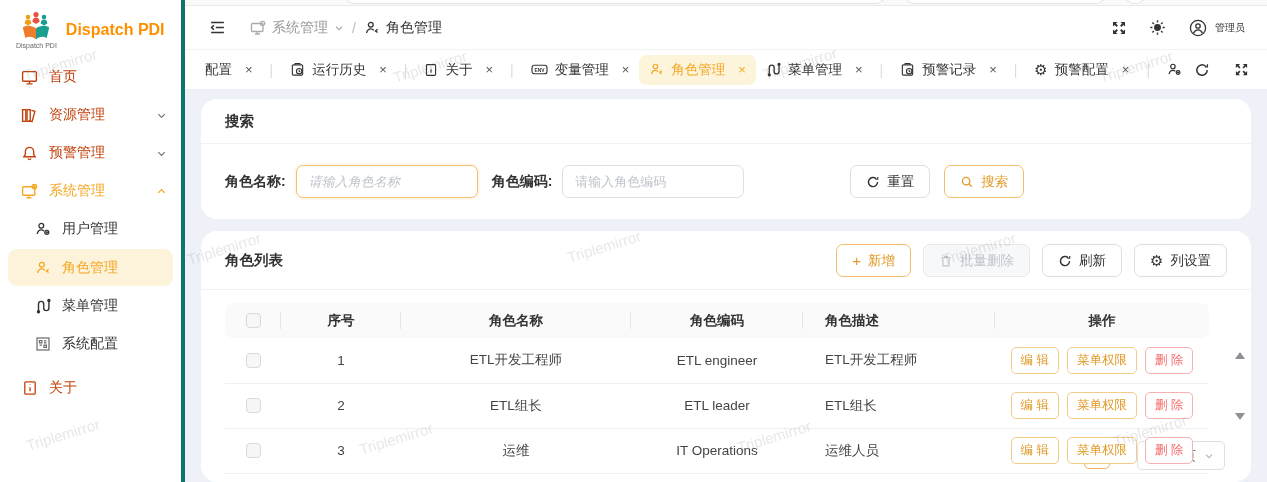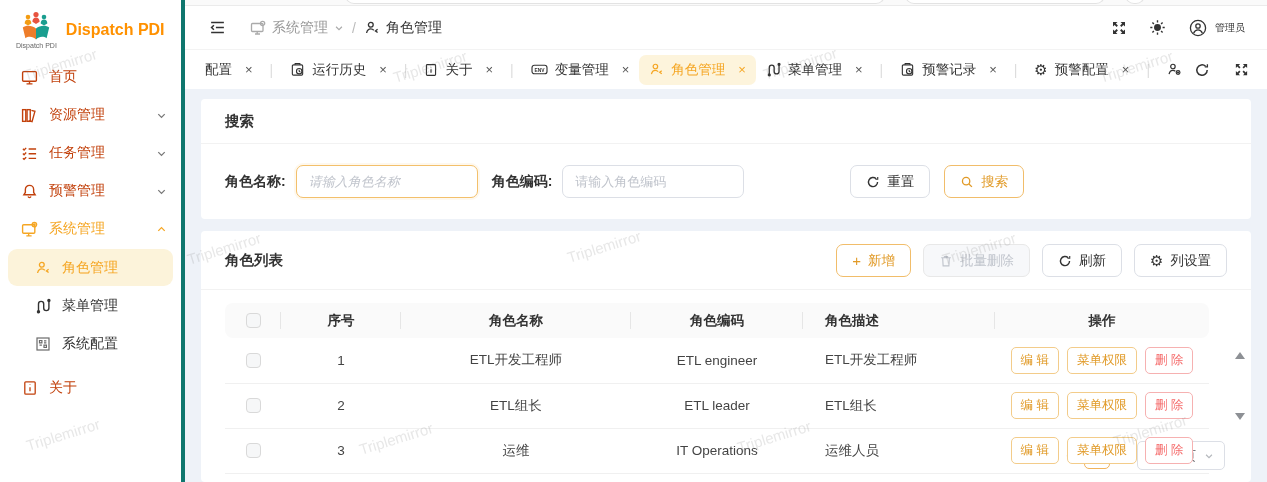--- a/index.html
+++ b/index.html
@@ -41,21 +41,21 @@
   .tab.active { background:#fdf4dc; color:#f5a623; }
   .tab-close { font-size:13px; color:#555; margin-left:6px; cursor:pointer; }
   .tab.active .tab-close { color:#f5a623; }
   .tab-sep { color:#ddd; margin:0 7px; flex-shrink:0; }
   .tab-sep::before { content:"|"; }
   .tabbar-right { margin-left:auto; display:flex; align-items:center; gap:24px; padding-right:4px; }
   .gear-glyph { font-size:15px; line-height:1; }
 
   
   .content { flex:1; padding:10px 16px 0; display:flex; flex-direction:column; gap:12px; min-height:0; }
-  .card { background:#fff; border-radius:4px; }
+  .card { background:#fff; border-radius:16px; }
   .card-head { padding:13px 24px 12px; font-weight:bold; font-size:14.5px; border-bottom:1px solid #f2f2f2; display:flex; align-items:center; }
   .search-form { padding:21px 24px; display:flex; align-items:center; }
   .fld-label { font-weight:bold; margin-right:10px; white-space:nowrap; }
   .fld-label2 { margin-left:14px; }
   .inp { width:182px; height:33px; border:1px solid #dcdfe6; border-radius:7px; padding:0 12px; font-size:13px; color:#333; outline:none; font-family:inherit; background:#fff; }
   .inp::placeholder { color:#c0c4cc; }
   .inp-focus { border-color:#f3c06b; box-shadow:0 0 0 2px rgba(245,166,35,.08);font-style:italic; }
   .btn { height:33px; padding:0 15px; border:1px solid #dcdfe6; border-radius:7px; background:#fff; font-size:13.5px; display:inline-flex; align-items:center; gap:7px; color:#333; cursor:pointer; font-family:inherit; }
   .btn-orange { border-color:#f1bd6a; color:#e19a27; }
   .btn-disabled { color:#c0c4cc; border-color:#e8e8e8; background:#f7f8fa; cursor:not-allowed; }
@@ -129,34 +129,20 @@
           </svg>
       </span>
       <span>资源管理</span>
       <span class="chev">
           <svg class="ic" width="11" height="11" viewBox="0 0 12 12" fill="none" stroke="currentColor" stroke-width="1.4">
             <path d="M2.5 4.5L6 8l3.5-3.5"></path>
           </svg>
         </span>
     </div>
 
-    <div class="nav-item">
-      <span class="nicon">
-        <svg class="ic" width="17" height="17" viewBox="0 0 16 16" fill="none" stroke="currentColor" stroke-width="1.3">
-            <path d="M1.8 3.6l1.1 1.1 2-2M1.8 8l1.1 1.1 2-2M1.8 12.4l1.1 1.1 2-2"></path>
-            <path d="M7.2 3.8h7M7.2 8.2h7M7.2 12.6h7"></path>
-          </svg>
-      </span>
-      <span>任务管理</span>
-      <span class="chev">
-          <svg class="ic" width="11" height="11" viewBox="0 0 12 12" fill="none" stroke="currentColor" stroke-width="1.4">
-            <path d="M2.5 4.5L6 8l3.5-3.5"></path>
-          </svg>
-        </span>
-    </div>
 
     <div class="nav-item">
       <span class="nicon">
         <svg class="ic" width="17" height="17" viewBox="0 0 16 16" fill="none" stroke="currentColor" stroke-width="1.3">
             <path d="M8 2.2a3.9 3.9 0 0 0-3.9 3.9v2.8L2.7 11h10.6l-1.4-2.1V6.1A3.9 3.9 0 0 0 8 2.2z"></path>
             <path d="M6.6 12.8a1.5 1.5 0 0 0 2.8 0"></path>
           </svg>
       </span>
       <span>预警管理</span>
       <span class="chev">
@@ -176,20 +162,31 @@
           </svg>
       </span>
       <span>系统管理</span>
       <span class="chev">
           <svg class="ic" width="11" height="11" viewBox="0 0 12 12" fill="none" stroke="currentColor" stroke-width="1.4">
             <path d="M2.5 7.5L6 4l3.5 3.5"></path>
           </svg>
         </span>
     </div>
 
+    <div class="sub-item">
+      <span class="nicon">
+        <svg class="ic" width="16" height="16" viewBox="0 0 16 16" fill="none" stroke="currentColor" stroke-width="1.3">
+            <circle cx="6.3" cy="4.8" r="2.4"></circle>
+            <path d="M2.2 13c.5-2.6 2-4.1 4.1-4.1 1 0 1.9.35 2.6 1"></path>
+            <circle cx="11.8" cy="11.3" r="2"></circle>
+            <circle cx="11.8" cy="11.3" r="0.5"></circle>
+          </svg>
+      </span>
+      <span>用户管理</span>
+    </div>
 
     <div class="sub-item active">
       <span class="nicon">
         <svg class="ic" width="16" height="16" viewBox="0 0 16 16" fill="none" stroke="currentColor" stroke-width="1.3">
             <circle cx="6.8" cy="4.8" r="2.4"></circle>
             <path d="M2.6 13c.5-2.6 2-4.1 4.2-4.1 1.2 0 2.2.5 3 1.4"></path>
             <path d="M13.6 9.3l-2.2 1.6 2.2 1.6"></path>
           </svg>
       </span>
       <span>角色管理</span>

